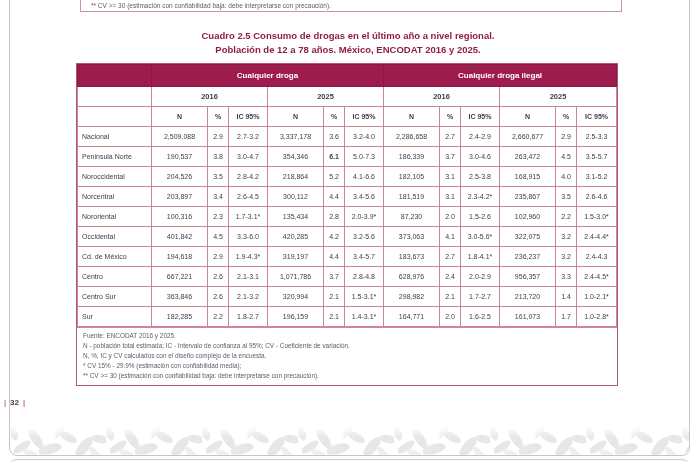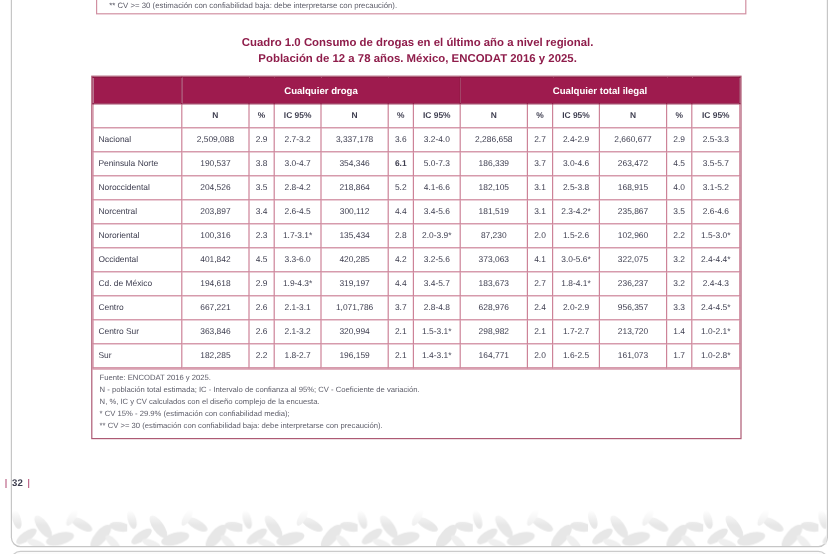--- a/index.html
+++ b/index.html
@@ -64,21 +64,21 @@
 <div class="viewport">
 
   <div class="page"></div>
   <div class="next-page"></div>
 
   <div class="top-notes-box">
     <span>** CV &gt;= 30 (estimación con confiabilidad baja: debe interpretarse con precaución).</span>
   </div>
 
   <div class="title">
-    <div>Cuadro 1.0 Consumo de drogas en el último año a nivel regional.</div>
+    <div>Cuadro 2.5 Consumo de drogas en el último año a nivel regional.</div>
     <div>Población de 12 a 78 años. México, ENCODAT 2016 y 2025.</div>
   </div>
 
   <div class="table-outer">
     <table>
       <colgroup>
         <col style="width:74px">
         <col style="width:56px">
           <col style="width:21px">
           <col style="width:39px">
@@ -89,21 +89,28 @@
           <col style="width:21px">
           <col style="width:39px">
         <col style="width:56px">
           <col style="width:21px">
           <col style="width:40px">
       </colgroup>
       <thead>
         <tr class="band">
           <th></th>
           <th colspan="6">Cualquier droga</th>
-          <th colspan="6">Cualquier total ilegal</th>
+          <th colspan="6">Cualquier droga ilegal</th>
+        </tr>
+        <tr class="years">
+          <td></td>
+          <td colspan="3">2016</td>
+          <td colspan="3">2025</td>
+          <td colspan="3">2016</td>
+          <td colspan="3">2025</td>
         </tr>
         <tr class="colhead">
           <td></td>
           <td>N</td>
           <td>%</td>
           <td>IC 95%</td>
           <td>N</td>
           <td>%</td>
           <td>IC 95%</td>
           <td>N</td>

